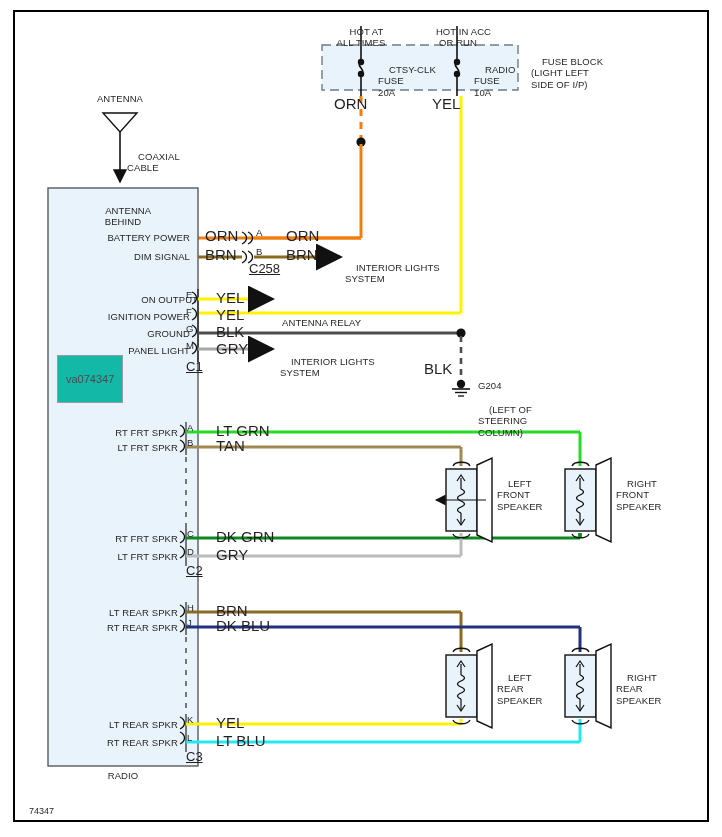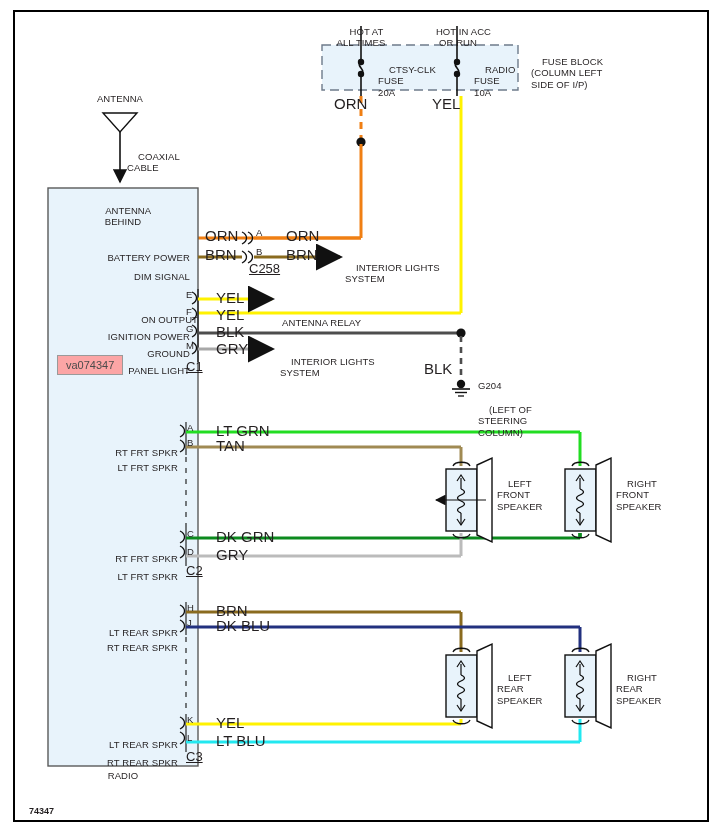--- a/index.html
+++ b/index.html
@@ -3,27 +3,27 @@
 <meta charset="utf-8">
 <title>Radio Wiring Diagram</title>
 <style>
   html,body{margin:0;padding:0;background:#ffffff;}
   body{font-family:"Liberation Sans",sans-serif;}
   #page{position:relative;width:722px;height:837px;background:#ffffff;overflow:hidden;}
   #frame{position:absolute;left:13px;top:10px;width:696px;height:812px;border:2px solid #000;box-sizing:border-box;}
   svg{position:absolute;left:0;top:0;}
   .lbl{position:absolute;font-family:"Liberation Sans",sans-serif;font-size:9.5px;color:#231f20;line-height:11.5px;white-space:pre;letter-spacing:0.1px;}
   .lbl.c{text-align:center;}
-  .lbl.r{text-align:right;margin-top:20px;}
+  .lbl.r{text-align:right;}
   .wirelbl{position:absolute;font-size:15px;color:#231f20;white-space:pre;}
   .pin{position:absolute;font-size:9.5px;color:#231f20;}
   .conn{position:absolute;font-size:13px;color:#231f20;text-decoration:underline;}
-  .watermark{position:absolute;border:1px solid #9a9a9a;background:#fca5a5;
-      font-size:11px;color:#4b4b4b;padding:3px 8px;}
-  .corner{position:absolute;font-size:9px;color:#231f20;font-weight:bold;}
+  .watermark{position:absolute;border:1px solid #9a9a9a;background:#14b8a6;
+      font-size:11px;color:#4b4b4b;padding:17px 8px;}
+  .corner{position:absolute;font-size:9px;color:#231f20;}
 </style>
 </head>
 <body>
 
 <div id="page">
   <div id="frame"></div>
 
   <svg width="722" height="837">
     <defs>
       <marker id="arrow" markerWidth="9" markerHeight="9" refX="8" refY="4.5" orient="auto">
@@ -186,21 +186,21 @@
   </div>
 
   <div class="lbl" style="left:378px;top:52px;">
     <span>CTSY-CLK</span><br><span>FUSE</span><br><span>20A</span>
   </div>
   <div class="lbl" style="left:474px;top:52px;">
     <span>RADIO</span><br><span>FUSE</span><br><span>10A</span>
   </div>
 
   <div class="lbl" style="left:531px;top:44px;">
-    <span>FUSE BLOCK</span><br><span>(COLUMN LEFT</span><br><span>SIDE OF I/P)</span>
+    <span>FUSE BLOCK</span><br><span>(LIGHT LEFT</span><br><span>SIDE OF I/P)</span>
   </div>
 
   <div class="wirelbl" style="left:334px;top:95px;">ORN</div>
   <div class="wirelbl" style="left:432px;top:95px;">YEL</div>
 
   <div class="lbl c" style="left:80px;top:93px;width:80px;">ANTENNA</div>
   <div class="lbl" style="left:127px;top:139px;">
     <span>COAXIAL</span><br><span>CABLE</span>
   </div>
 

